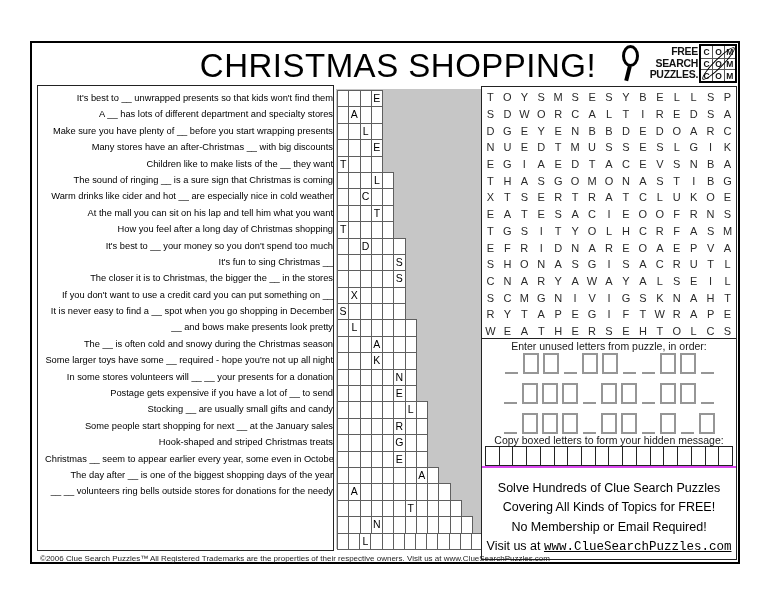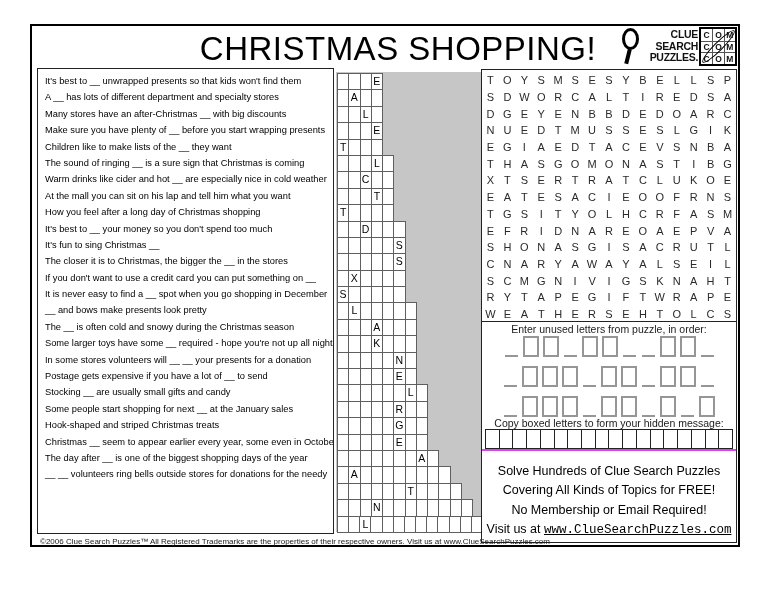--- a/index.html
+++ b/index.html
@@ -1,35 +1,35 @@
 <!DOCTYPE html>
 <html><head>
 <meta charset="utf-8">
 <style>
   * { margin:0; padding:0; box-sizing:border-box; }
   html,body { width:768px; height:593px; background:#fff; font-family:"Liberation Sans","DejaVu Sans",sans-serif; color:#111; overflow:hidden; }
-  .sheet { position:absolute; left:30px; top:24px; width:710px; height:523px; border:2px solid #000; background:#fff; }
+  .sheet { position:absolute; left:30px; top:41px; width:710px; height:523px; border:2px solid #000; background:#fff; }
 
   .title { position:absolute; left:106px; top:4px; width:520px; text-align:center; font-size:33px; letter-spacing:0.5px; white-space:nowrap; color:#000; }
 
   
   .logo { position:absolute; left:586px; top:1px; width:119px; height:39px; }
   .mag { position:absolute; left:0; top:0; width:24px; height:39px; }
   .mag-circle { position:absolute; left:4px; top:1px; width:17px; height:22px; border:3px solid #000; border-radius:50%; }
   .mag-handle { position:absolute; left:8px; top:22px; width:4px; height:15px; background:#000; transform:rotate(14deg); }
   .logo-text { position:absolute; left:24px; top:2px; width:56px; text-align:right; font-weight:bold; font-size:10.5px; line-height:11.5px; letter-spacing:-0.3px; }
   .logo-grid { position:absolute; right:0; top:0; width:38px; height:39px; border:2px solid #000; display:grid; grid-template-columns:repeat(3,1fr); grid-auto-rows:1fr; }
   .lg-cell { display:flex; align-items:center; justify-content:center; font-size:8.5px; font-weight:bold; border-left:1px solid #555; border-top:1px solid #555; }
   .lg-cell.c0 { border-left:none; } .lg-cell.r0 { border-top:none; }
   .logo-oval { position:absolute; left:-5px; top:13px; width:45px; height:9px; border:1.3px solid #000; border-radius:50%; transform:rotate(-45deg); pointer-events:none; }
 
   
   .clues-panel { position:absolute; left:5px; top:42px; width:297px; height:466px; border:1px solid #222; background:#fff; overflow:hidden; }
   #clues-list { padding:4px 0 0 7px; }
-  .clue { height:16.4px; line-height:16.4px; font-size:9.3px; white-space:nowrap; color:#000; }
+  .clue { height:16.4px; line-height:16.4px; font-size:9.3px; white-space:nowrap; color:#000;text-align:right; }
 
   
   .crossword { position:absolute; left:304px; top:46px; width:147px; height:460px; background:#c6c6c6; padding-left:1px; padding-top:1px; }
   .cw-row { display:flex; height:17.4px; margin-top:-1px; }
   .cw-row.first { margin-top:0; }
   .cw-cell { width:12.25px; height:17.4px; margin-left:-1px; border:1px solid #5f5f5f; background:#fff; font-size:10.5px; line-height:15.2px; text-align:center; color:#000; }
   .cw-cell.first { margin-left:0; }
 
   
   .right-col { position:absolute; left:449px; top:43px; width:256px; height:474px; border:1px solid #222; background:#fff; }
@@ -59,21 +59,21 @@
 <div class="sheet">
 
   <div class="title">CHRISTMAS SHOPPING!</div>
 
   <div class="logo">
     <div class="mag">
       <div class="mag-circle"></div>
       <div class="mag-handle"></div>
     </div>
     <div class="logo-text">
-      <div>CLUE</div>
+      <div>FREE</div>
       <div>SEARCH</div>
       <div>PUZZLES.</div>
     </div>
     <div class="logo-grid" id="logo-grid">
       <div class="logo-oval"></div>
     <div class="lg-cell c0 r0">C</div>
         <div class="lg-cell r0">O</div>
         <div class="lg-cell r0">M</div>
         <div class="lg-cell c0">C</div>
         <div class="lg-cell">O</div>
@@ -81,22 +81,22 @@
         <div class="lg-cell c0">C</div>
         <div class="lg-cell">O</div>
         <div class="lg-cell">M</div>
       </div>
   </div>
 
   <div class="clues-panel">
     <div id="clues-list">
         <div class="clue">It's best to __ unwrapped presents so that kids won't find them</div>
         <div class="clue">A __ has lots of different department and specialty stores</div>
+        <div class="clue">Make sure you have plenty of __ before you start wrapping presents</div>
         <div class="clue">Many stores have an after-Christmas __ with big discounts</div>
-        <div class="clue">Make sure you have plenty of __ before you start wrapping presents</div>
         <div class="clue">Children like to make lists of the __ they want</div>
         <div class="clue">The sound of ringing __ is a sure sign that Christmas is coming</div>
         <div class="clue">Warm drinks like cider and hot __ are especially nice in cold weather</div>
         <div class="clue">At the mall you can sit on his lap and tell him what you want</div>
         <div class="clue">How you feel after a long day of Christmas shopping</div>
         <div class="clue">It's best to __ your money so you don't spend too much</div>
         <div class="clue">It's fun to sing Christmas __</div>
         <div class="clue">The closer it is to Christmas, the bigger the __ in the stores</div>
         <div class="clue">If you don't want to use a credit card you can put something on __</div>
         <div class="clue">It is never easy to find a __ spot when you go shopping in December</div>

